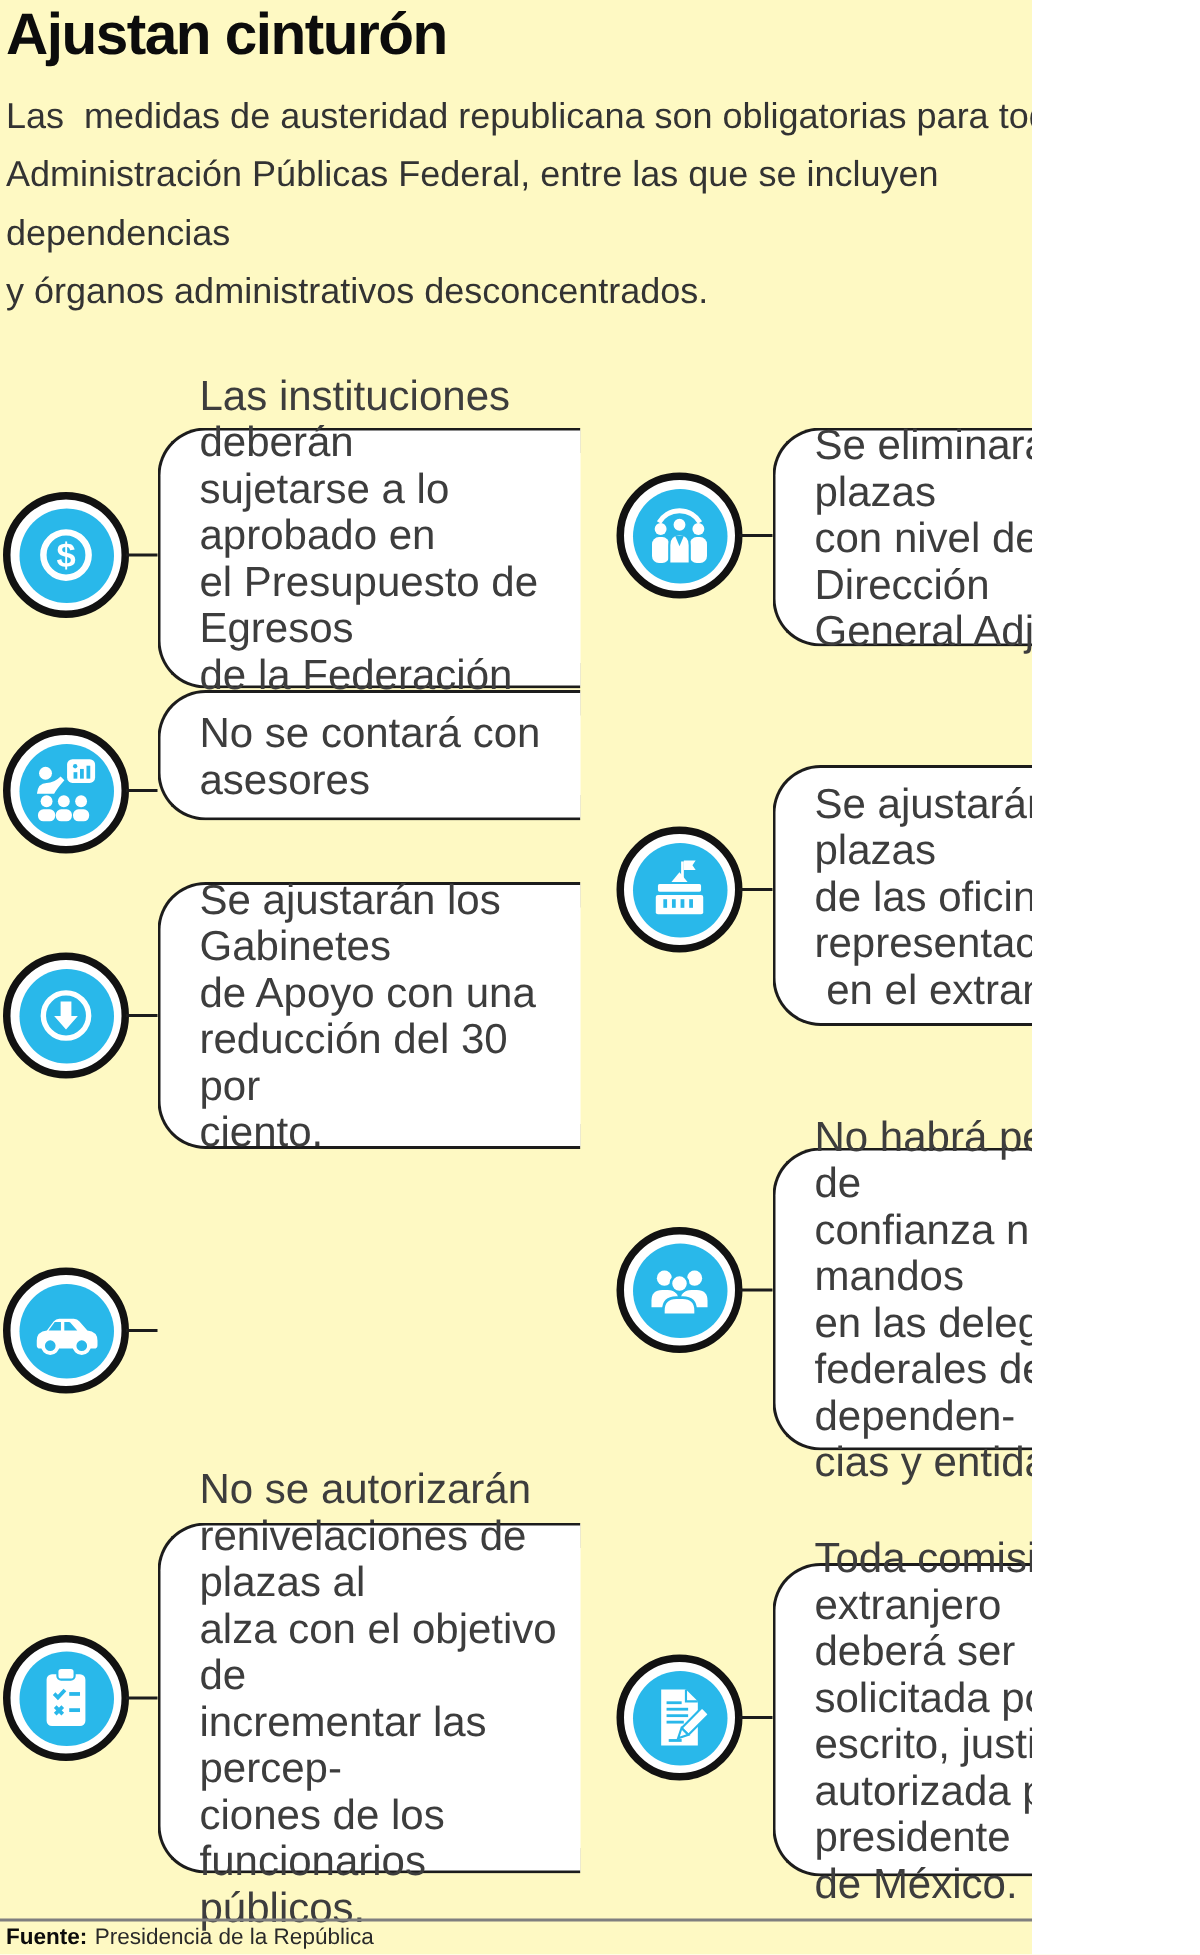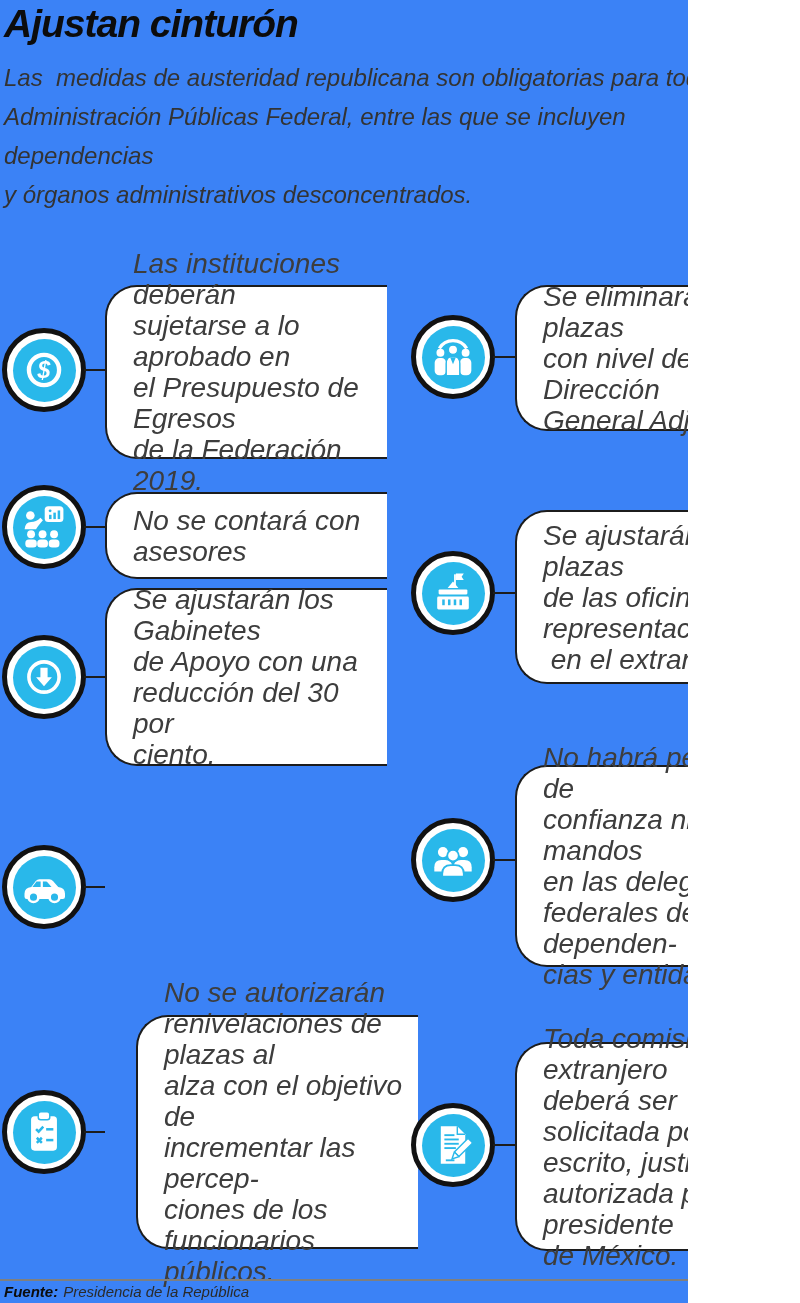--- a/index.html
+++ b/index.html
@@ -1,18 +1,18 @@
 <!DOCTYPE html>
 <html><head>
 <meta charset="utf-8">
 <style>
   html,body{margin:0;padding:0;background:#ffffff;}
   .canvas{
-    position:relative;width:688px;height:1303px;background:#3b82f6;overflow:hidden;
-    font-family:"Liberation Sans",sans-serif;color:#2f2f2f;font-style:italic;
+    position:relative;width:688px;height:1303px;background:#fef9c3;overflow:hidden;
+    font-family:"Liberation Sans",sans-serif;color:#2f2f2f;
   }
   .title{
     position:absolute;left:4px;top:2px;margin:0;
     font-size:39px;font-weight:800;letter-spacing:-1px;color:#0c0c0c;
   }
   .intro{
     position:absolute;left:4px;top:58px;width:765px;margin:0;
     font-size:24px;line-height:39px;font-weight:300;color:#333;
     white-space:pre-wrap;
   }
@@ -43,22 +43,22 @@
     font-size:28px;line-height:31px;font-weight:300;color:#3d3d3d;
     white-space:pre-wrap;
   }
   
   .bdg-l{left:2px;}  .bdg-r{left:411px;}
   .bdg-l1{top:328px;} .bdg-l2{top:485px;} .bdg-l3{top:635px;} .bdg-l4{top:845px;} .bdg-l5{top:1090px;}
   .bdg-r1{top:315px;} .bdg-r2{top:551px;} .bdg-r3{top:818px;} .bdg-r4{top:1103px;}
   .con-l{left:84px;width:21px;} .con-r{left:493px;width:22px;}
   .con-l1{top:369px;} .con-l2{top:526px;} .con-l3{top:676px;} .con-l4{top:886px;} .con-l5{top:1131px;}
   .con-r1{top:356px;} .con-r2{top:592px;} .con-r3{top:859px;} .con-r4{top:1144px;}
-  .box-l1{top:285px;height:170px;} .box-l2{top:492px;height:83px;} .box-l3{top:588px;height:174px;justify-content:center;}
-  .box-l4{top:788px;height:202px;} .box-l5{top:1015px;height:230px;margin-left:31px;}
+  .box-l1{top:285px;height:170px;} .box-l2{top:460px;height:83px;} .box-l3{top:588px;height:174px;justify-content:center;}
+  .box-l4{top:788px;height:202px;} .box-l5{top:1015px;height:230px;}
   .box-r1{top:285px;height:142px;} .box-r2{top:510px;height:170px;}
   .box-r3{top:765px;height:198px;} .box-r4{top:1042px;height:205px;}
   .footer-divider{position:absolute;left:0;top:1279px;width:800px;height:2px;background:#7f7f7f;}
   .footer{position:absolute;left:4px;top:1283px;margin:0;font-size:15px;color:#2a2a2a;font-weight:300;}
   .footer b{font-weight:700;color:#0c0c0c;margin-right:5px;}
   svg{display:block;}
 </style>
 </head>
 <body>
 

